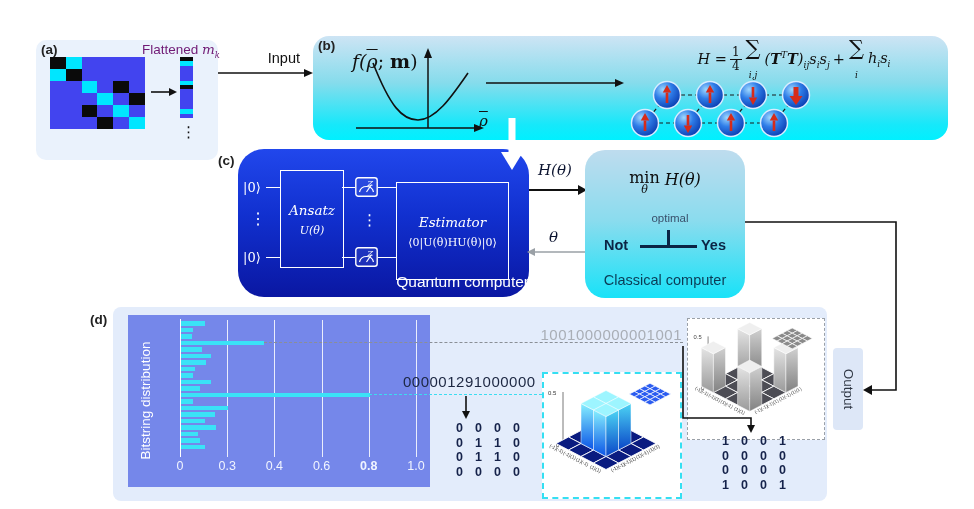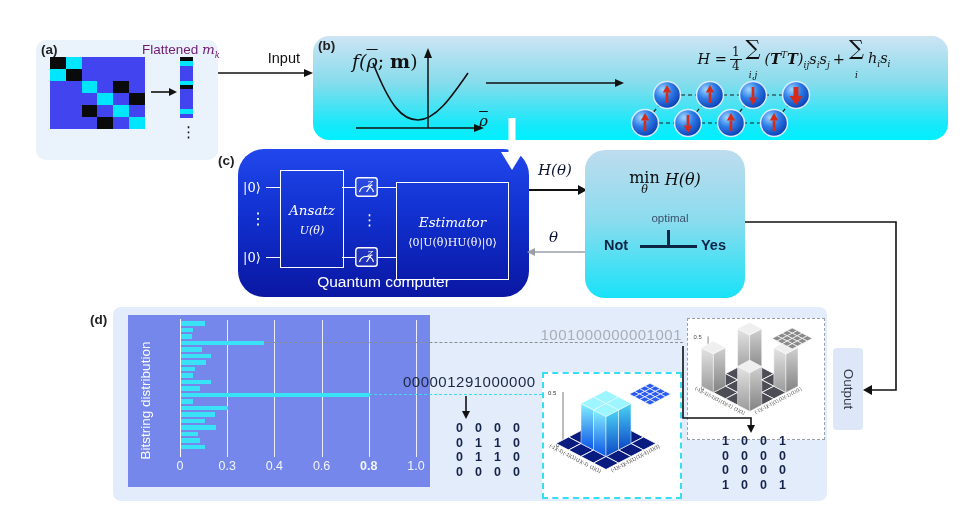--- a/index.html
+++ b/index.html
@@ -228,21 +228,21 @@
       <line x1="11.5" y1="15" x2="16.5" y2="7.5" stroke="#fff" stroke-width="1.2"></line>
       <text x="12.5" y="8.5" fill="#fff" font-size="8" font-style="italic" font-family="DejaVu Serif,serif">Z</text>
     </svg>
   <div class="abs" style="left:362px;top:211px;color:#fff;font-size:15px;">⋮</div>
 
   <div class="gatebox" style="left:396px;top:182px;width:111px;height:96px;">
     <div class="it" style="font-size:13.5px;">Estimator</div>
     <div class="rm" style="font-size:11px;margin-top:6px;">⟨0|U(θ)HU(θ)|0⟩</div>
   </div>
 
-  <div class="abs" style="left:238px;top:273px;width:291px;text-align:center;color:#fff;font-size:15.5px;">Quantum computer</div>
+  <div class="abs" style="left:238px;top:273px;width:291px;text-align:right;color:#fff;font-size:15.5px;">Quantum computer</div>
 
   <div class="abs it" style="left:538px;top:161px;font-size:15px;color:#0c1430;">H(θ)</div>
   <svg class="abs" style="left:529px;top:183px;" width="60" height="14">
     <line x1="0" y1="7" x2="50" y2="7" stroke="#111" stroke-width="2.2"></line>
     <polygon points="49,2 49,12 58,7" fill="#111"></polygon>
   </svg>
   <div class="abs it" style="left:549px;top:228px;font-size:15px;color:#0c1430;">θ</div>
   <svg class="abs" style="left:526px;top:246px;" width="62" height="12">
     <line x1="9" y1="6" x2="62" y2="6" stroke="#9aa0a6" stroke-width="1.6"></line>
     <polygon points="9,2 9,10 1,6" fill="#9aa0a6"></polygon>
@@ -254,20 +254,21 @@
         <span class="rm" style="font-size:16px;">min</span>
         <span class="it" style="font-size:11px;">θ</span>
       </span>
     <span class="it" style="font-size:16px;">H(θ)</span>
   </div>
   <div class="abs" style="left:610px;top:212px;width:120px;text-align:center;font-size:11.5px;color:#39506b;">optimal</div>
   <div class="abs" style="left:667px;top:230px;width:2.5px;height:17px;background:#0b2545;"></div>
   <div class="abs" style="left:640px;top:245px;width:57px;height:2.5px;background:#0b2545;"></div>
   <div class="abs" style="left:604px;top:237px;font-size:14.5px;font-weight:bold;color:#0b2545;">Not</div>
   <div class="abs" style="left:701px;top:237px;font-size:14.5px;font-weight:bold;color:#0b2545;">Yes</div>
+  <div class="abs" style="left:585px;top:272px;width:160px;text-align:center;font-size:14.5px;color:#0b3b55;">Classical computer</div>
 
   <svg class="abs" style="left:740px;top:216px;" width="168" height="186">
     <path d="M5,6 H156 V174 H131" fill="none" stroke="#111" stroke-width="1.6"></path>
     <polygon points="132,169 132,179 123,174" fill="#111"></polygon>
   </svg>
   <div class="abs" style="left:833px;top:348px;width:30px;height:82px;border-radius:4px;background:#dde7f7;">
     <div style="position:absolute;left:-26px;top:26px;width:82px;height:30px;line-height:30px;text-align:center;transform:rotate(90deg);font-size:13.5px;color:#2f3744;">Output</div>
   </div>
 
   <div class="abs pd-bg"></div>

